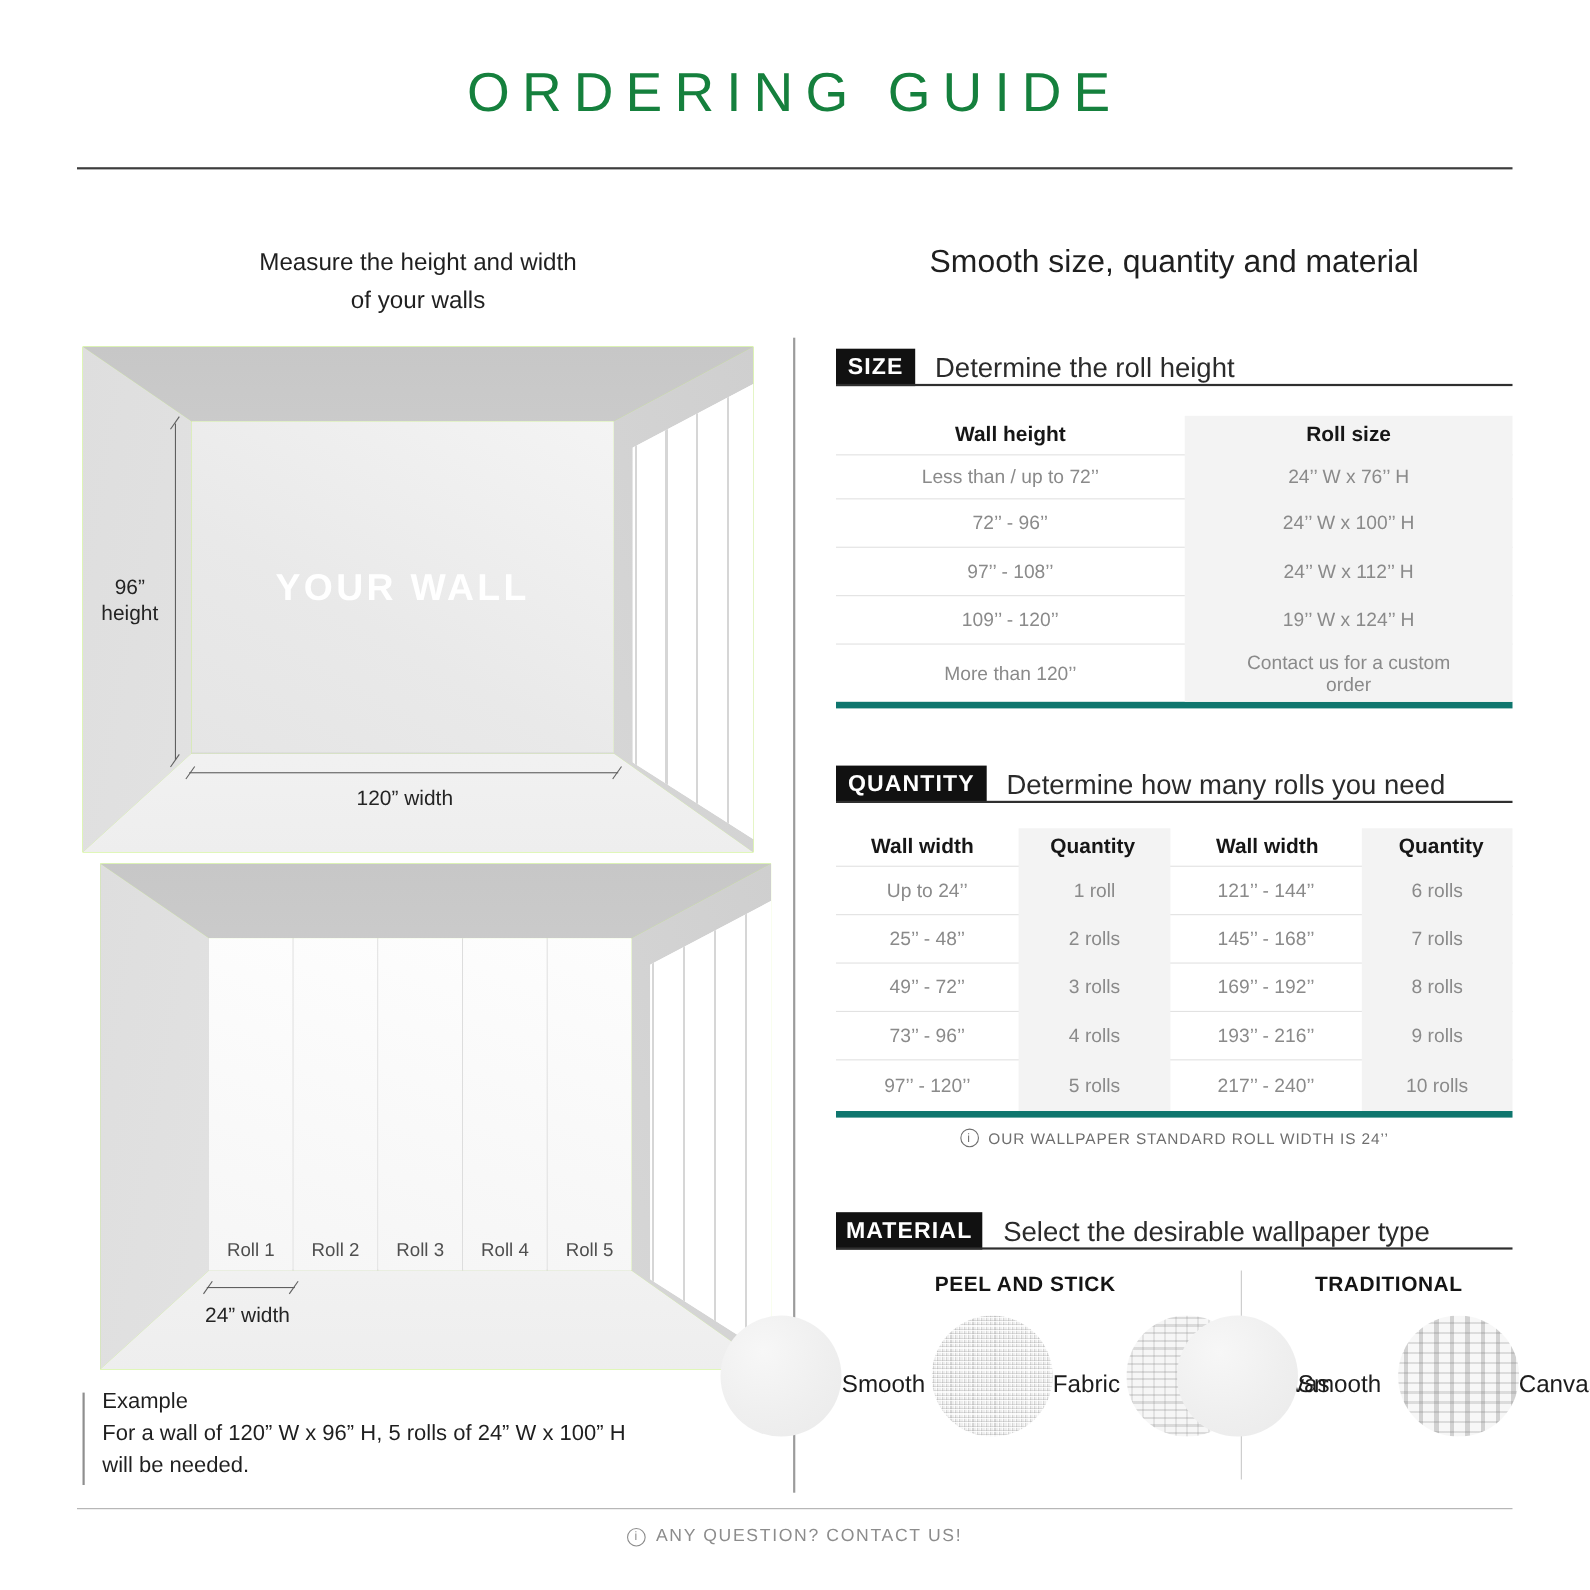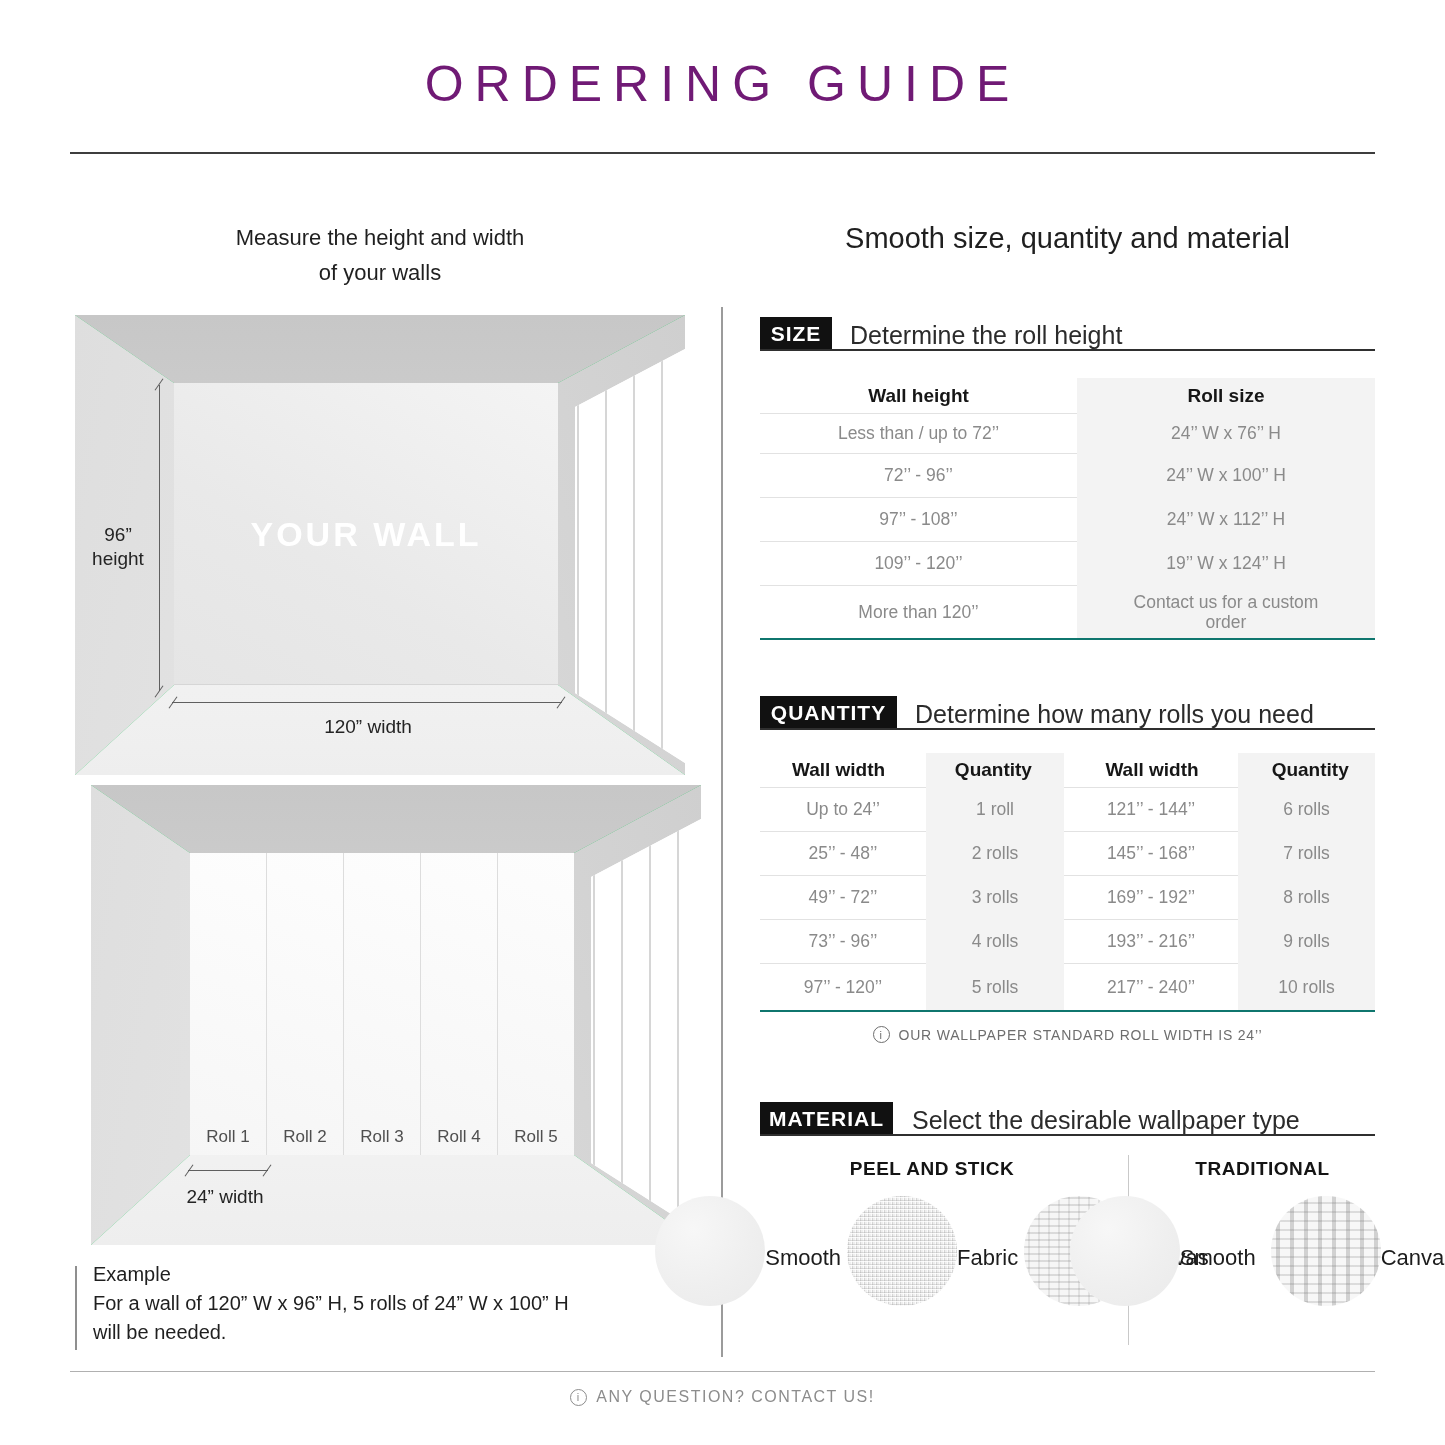--- a/index.html
+++ b/index.html
@@ -1,32 +1,32 @@
 <!DOCTYPE html>
 <html><head>
 <meta charset="utf-8">
 <style>
   html,body { margin:0; padding:0; background:#ffffff; }
   .page { position:relative; width:1445px; height:1445px; background:#ffffff; overflow:hidden;
           font-family:"Liberation Sans", sans-serif; color:#222; }
 
   
   .title { position:absolute; top:55px; left:0; right:0; text-align:center;
-           font-size:50px; letter-spacing:0.22em; color:#701a75; font-weight:400; }
+           font-size:50px; letter-spacing:0.22em; color:#15803d; font-weight:400; }
   .top-rule { position:absolute; left:70px; right:70px; top:152px; height:2px; background:#3d3d3d; }
 
   .left-heading  { position:absolute; left:75px;  width:610px; top:220px; text-align:center;
                    font-size:22px; line-height:35px; color:#1f1f1f; }
   .right-heading { position:absolute; left:760px; width:615px; top:222px; text-align:center;
                    font-size:29px; color:#1f1f1f; }
 
   .v-divider { position:absolute; left:721px; top:307px; height:1050px; width:2px; background:#9b9b9b; }
 
   
-  .room { position:absolute; left:75px; width:610px; height:460px; background:#22c55e; }
+  .room { position:absolute; left:75px; width:610px; height:460px; background:#bef264; }
   .room-top { top:315px; } .room-bottom { top:785px;margin-left:16px; }
   .ceiling { position:absolute; inset:0; background:linear-gradient(180deg,#c7c7c7 0%,#dedede 100%);
              clip-path:polygon(0px 0px,610px 0px,483px 68px,99px 68px); }
   .lwall { position:absolute; inset:0; background:linear-gradient(100deg,#dedede,#ececec);
            clip-path:polygon(0px 0px,99px 68px,99px 370px,0px 460px); }
   .rwall { position:absolute; inset:0; background:linear-gradient(250deg,#cfcfcf,#e3e3e3);
            clip-path:polygon(483px 68px,610px 0px,610px 460px,483px 370px); }
   .floor { position:absolute; inset:0; background:linear-gradient(180deg,#e9e9e9,#f7f7f7 45%,#eeeeee);
            clip-path:polygon(99px 370px,483px 370px,610px 460px,0px 460px); }
   .window { position:absolute; inset:0; background-color:#ffffff;
@@ -68,21 +68,21 @@
   .badge { position:absolute; background:#111111; color:#ffffff; font-weight:700;
            display:flex; align-items:center; justify-content:center; letter-spacing:1px; font-size:21px; }
   .badge-size { left:760px; top:317px; width:72px;  height:34px; }
   .badge-qty  { left:760px; top:696px; width:137px; height:34px; }
   .badge-mat  { left:760px; top:1102px; width:133px; height:34px; }
   .badge-rule { position:absolute; height:2px; background:#2f2f2f; width:615px; left:760px; }
   .rule-size { top:349px; } .rule-qty { top:728px; } .rule-mat { top:1134px; }
   .subtitle { position:absolute; font-size:25px; color:#2b2b2b; }
   .sub-size { left:850px; top:321px; } .sub-qty { left:915px; top:700px; } .sub-mat { left:912px; top:1106px; }
 
-  .tbl { position:absolute; left:760px; width:615px; border-bottom:2px solid #0f766e; }
+  .tbl { position:absolute; left:760px; width:615px; border-bottom:6px solid #0f766e; }
   .tbl .thead { display:flex; }
   .tbl .trow  { display:flex; border-top:1px solid #e2e2e2; }
   .cell { display:flex; align-items:center; justify-content:center; position:relative; z-index:1; text-align:center; }
   .th { font-size:19px; font-weight:700; color:#161616; }
   .td { font-size:17.5px; color:#8a8a8a; }
 
   .size-table { top:378px; }
   .size-table::before { content:""; position:absolute; left:317px; top:0; width:298px; height:100%; background:#f3f3f3; }
   .size-table .thead { height:35px; }
   .size-table .c1 { width:317px; } .size-table .c2 { width:298px; }

